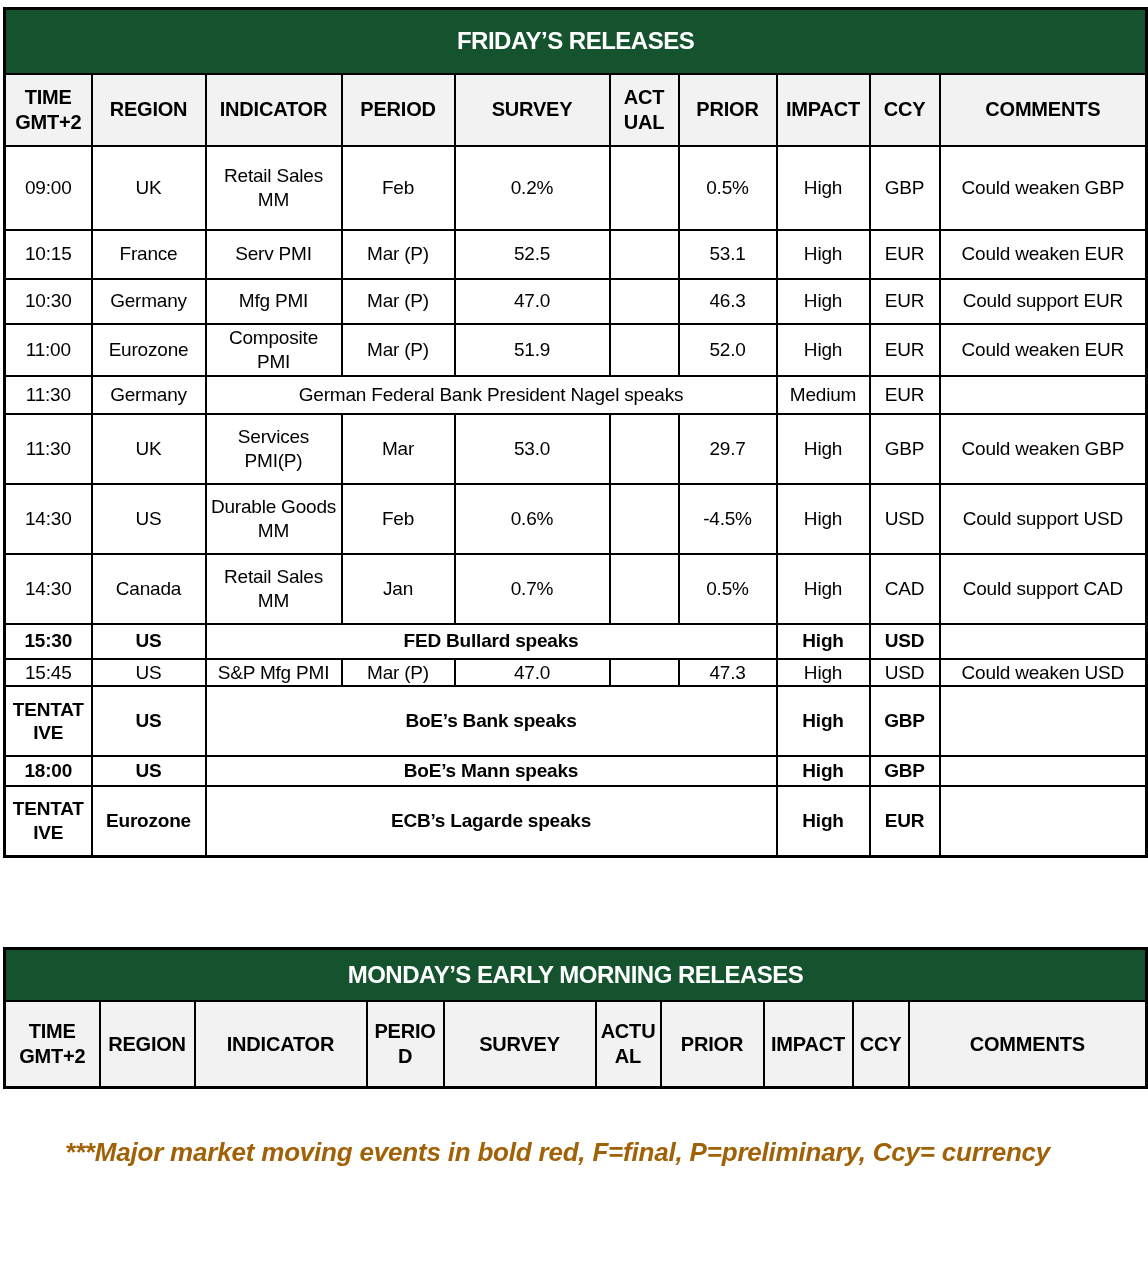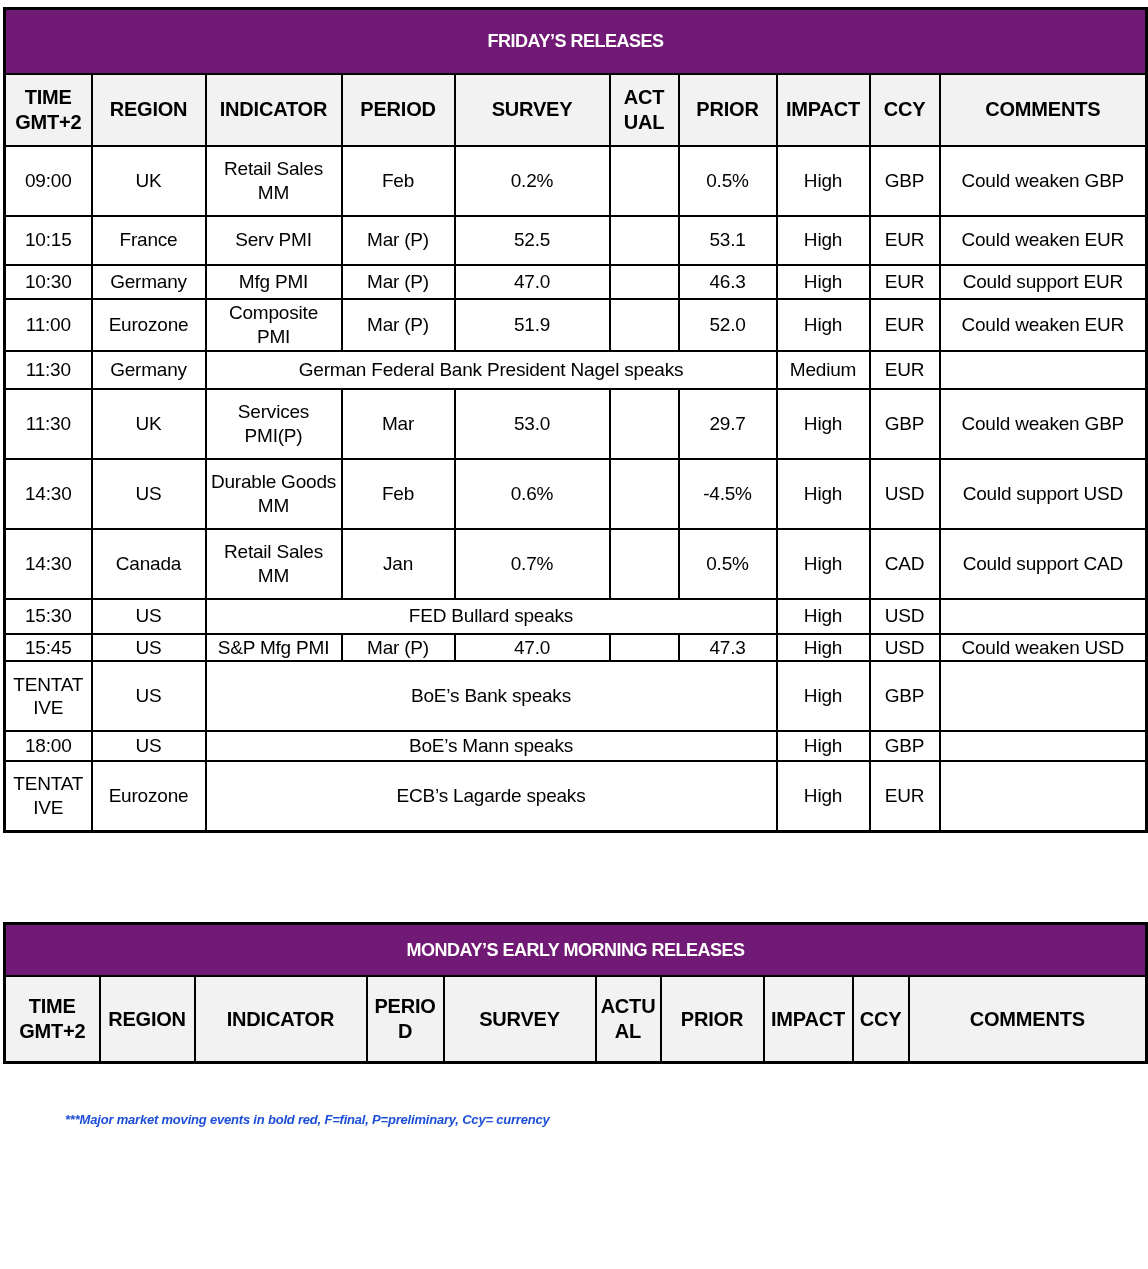--- a/index.html
+++ b/index.html
@@ -24,37 +24,37 @@
     vertical-align: middle;
     white-space: pre-line;
     color: #000;
     font-size: 19px;
     letter-spacing: -0.2px;
     line-height: 1.25;
     padding: 1px 2px;
     overflow: hidden;
   }
   tr.title-row td {
-    background: #701a75;
+    background: #14532d;
     color: #ffffff;
     font-weight: bold;
-    font-size: 18px;
+    font-size: 24px;
     letter-spacing: -0.5px;
   }
   tr.head-row th {
     background: #f2f2f2;
     font-weight: bold;
     font-size: 20px;
   }
-  tr.bold-row td { font-weight: normal; }
+  tr.bold-row td { font-weight: bold; }
 
   .footnote {
     margin: 48px 0 16px 62px;
-    color: #1d4ed8;
-    font-size: 13px;
+    color: #a16207;
+    font-size: 26px;
     font-weight: bold;
     font-style: italic;
     letter-spacing: -0.2px;
   }
   .gap { height: 89px; }
 </style>
 </head>
 <body>
 
 <div class="page">
@@ -84,21 +84,21 @@
       <th>PERIOD</th>
       <th>SURVEY</th>
       <th>ACT
 UAL</th>
       <th>PRIOR</th>
       <th>IMPACT</th>
       <th>CCY</th>
       <th>COMMENTS</th>
     </tr>
 
-    <tr style="height:70px">
+    <tr style="height:84px">
       <td>09:00</td>
       <td>UK</td>
       <td>Retail Sales
 MM</td>
       <td>Feb</td>
       <td>0.2%</td>
       <td></td>
       <td>0.5%</td>
       <td>High</td>
       <td>GBP</td>
@@ -111,21 +111,21 @@
       <td>Serv PMI</td>
       <td>Mar (P)</td>
       <td>52.5</td>
       <td></td>
       <td>53.1</td>
       <td>High</td>
       <td>EUR</td>
       <td>Could weaken EUR</td>
     </tr>
 
-    <tr style="height:34px">
+    <tr style="height:45px">
       <td>10:30</td>
       <td>Germany</td>
       <td>Mfg PMI</td>
       <td>Mar (P)</td>
       <td>47.0</td>
       <td></td>
       <td>46.3</td>
       <td>High</td>
       <td>EUR</td>
       <td>Could support EUR</td>

